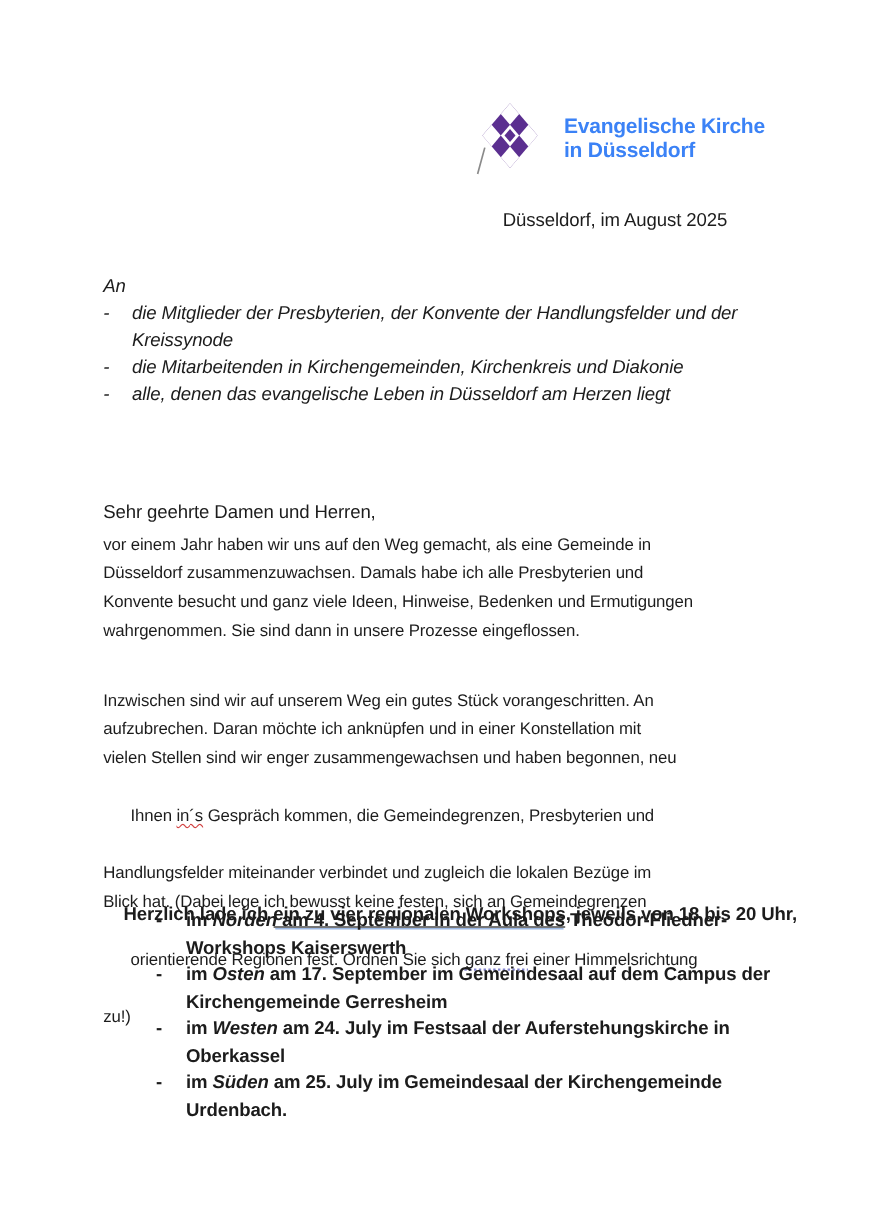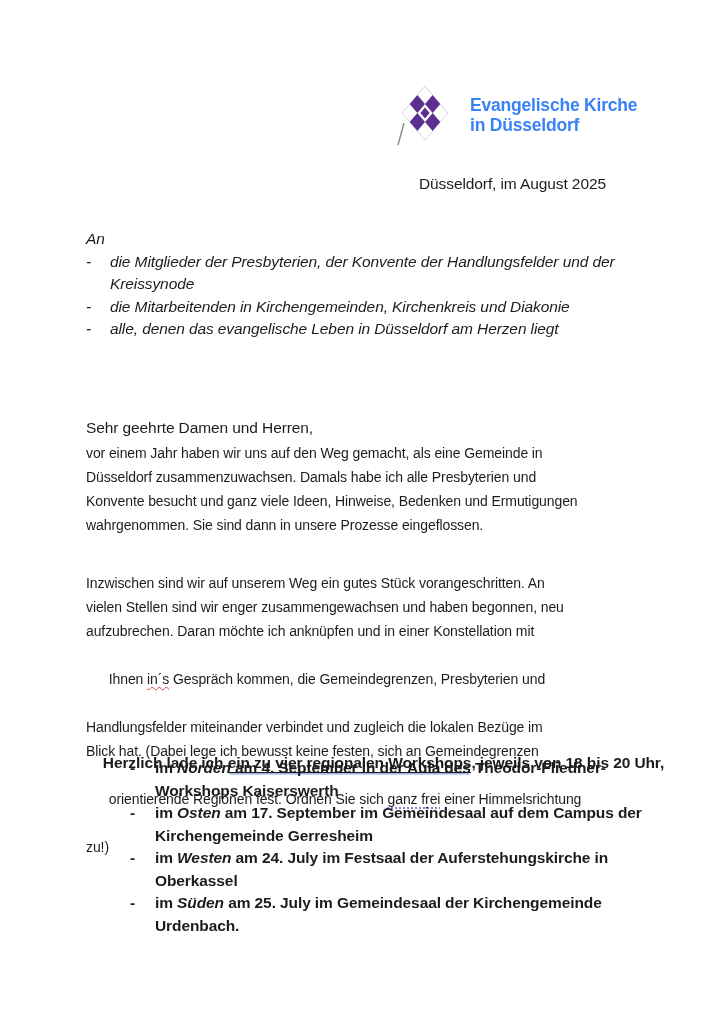--- a/index.html
+++ b/index.html
@@ -111,22 +111,22 @@
 
   <section class="par" id="par1">
     <div class="line">vor einem Jahr haben wir uns auf den Weg gemacht, als eine Gemeinde in</div>
     <div class="line">Düsseldorf zusammenzuwachsen. Damals habe ich alle Presbyterien und</div>
     <div class="line">Konvente besucht und ganz viele Ideen, Hinweise, Bedenken und Ermutigungen</div>
     <div class="line">wahrgenommen. Sie sind dann in unsere Prozesse eingeflossen.</div>
   </section>
 
   <section class="par" id="par2">
     <div class="line">Inzwischen sind wir auf unserem Weg ein gutes Stück vorangeschritten. An</div>
+    <div class="line">aufzubrechen. Daran möchte ich anknüpfen und in einer Konstellation mit</div>
     <div class="line">vielen Stellen sind wir enger zusammengewachsen und haben begonnen, neu</div>
-    <div class="line">aufzubrechen. Daran möchte ich anknüpfen und in einer Konstellation mit</div>
     <div class="line">
       <span>Ihnen </span><span class="spell" style="text-decoration-color: rgb(210, 69, 69);">in´s</span><span> Gespräch kommen, die Gemeindegrenzen, Presbyterien und</span>
     </div>
     <div class="line">Handlungsfelder miteinander verbindet und zugleich die lokalen Bezüge im</div>
     <div class="line">Blick hat. (Dabei lege ich bewusst keine festen, sich an Gemeindegrenzen</div>
     <div class="line">
       <span>orientierende Regionen fest. Ordnen Sie sich </span><span class="grammar" style="text-decoration-color: rgb(133, 133, 207);">ganz frei</span><span> einer Himmelsrichtung</span>
     </div>
     <div class="line">zu!)</div>
   </section>

